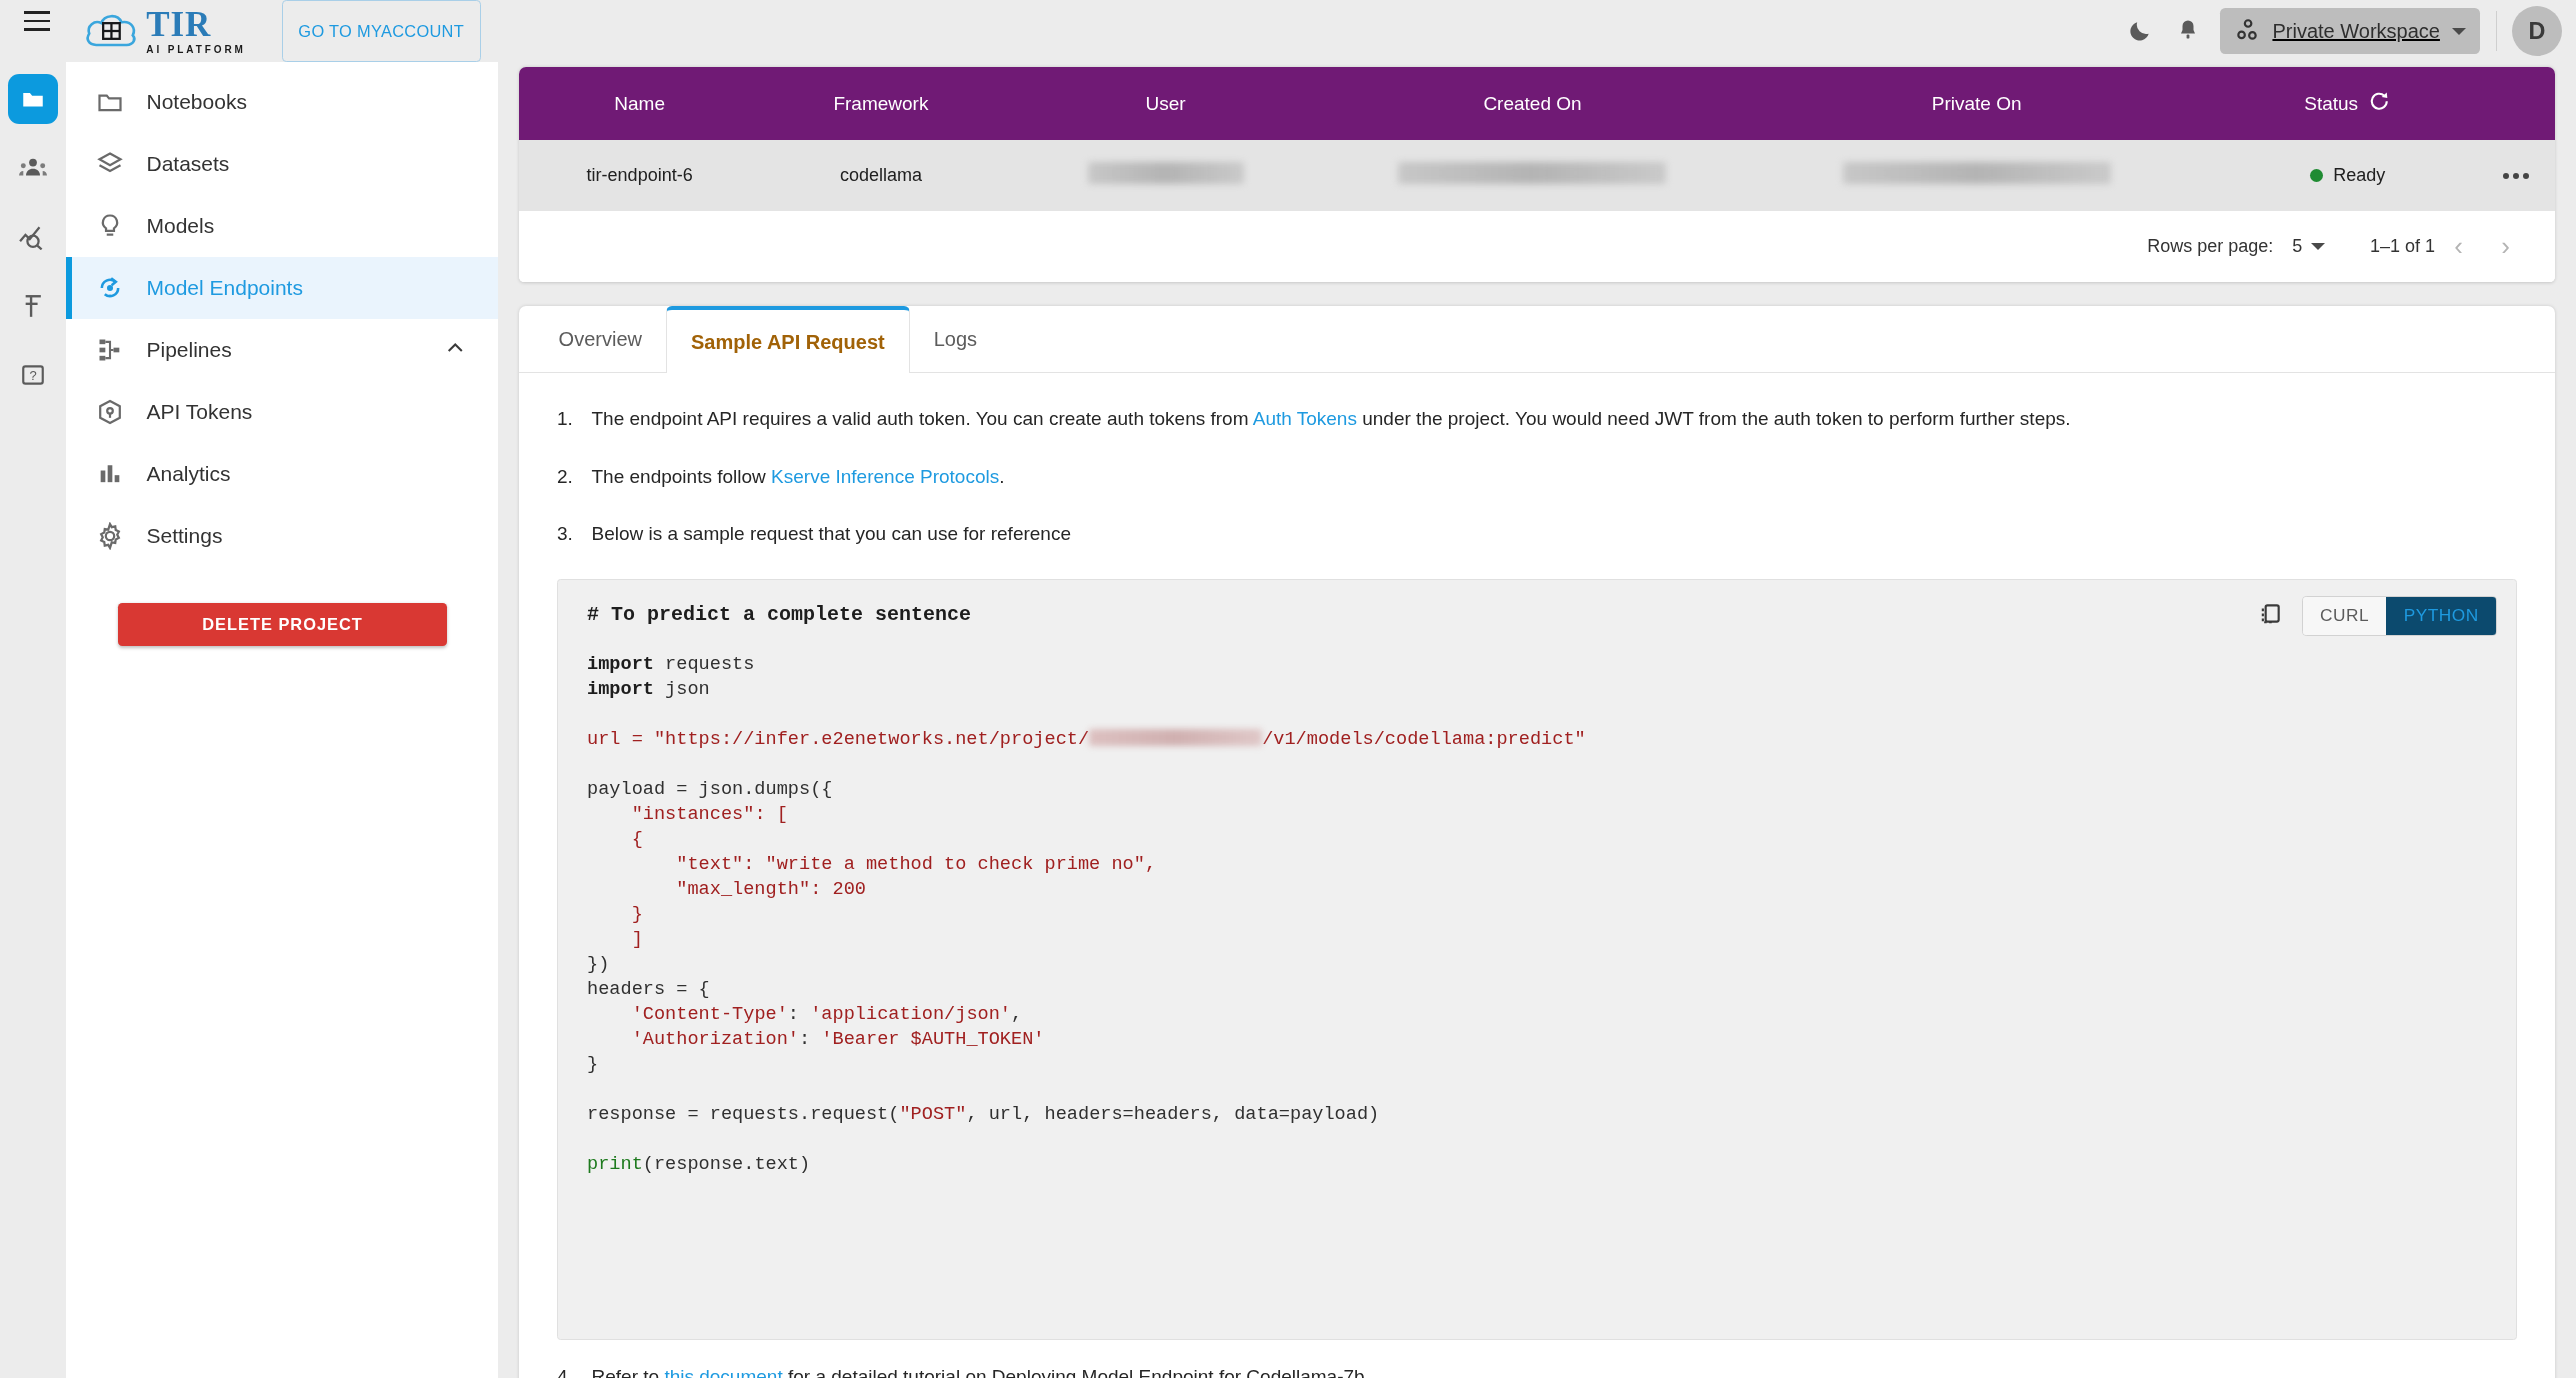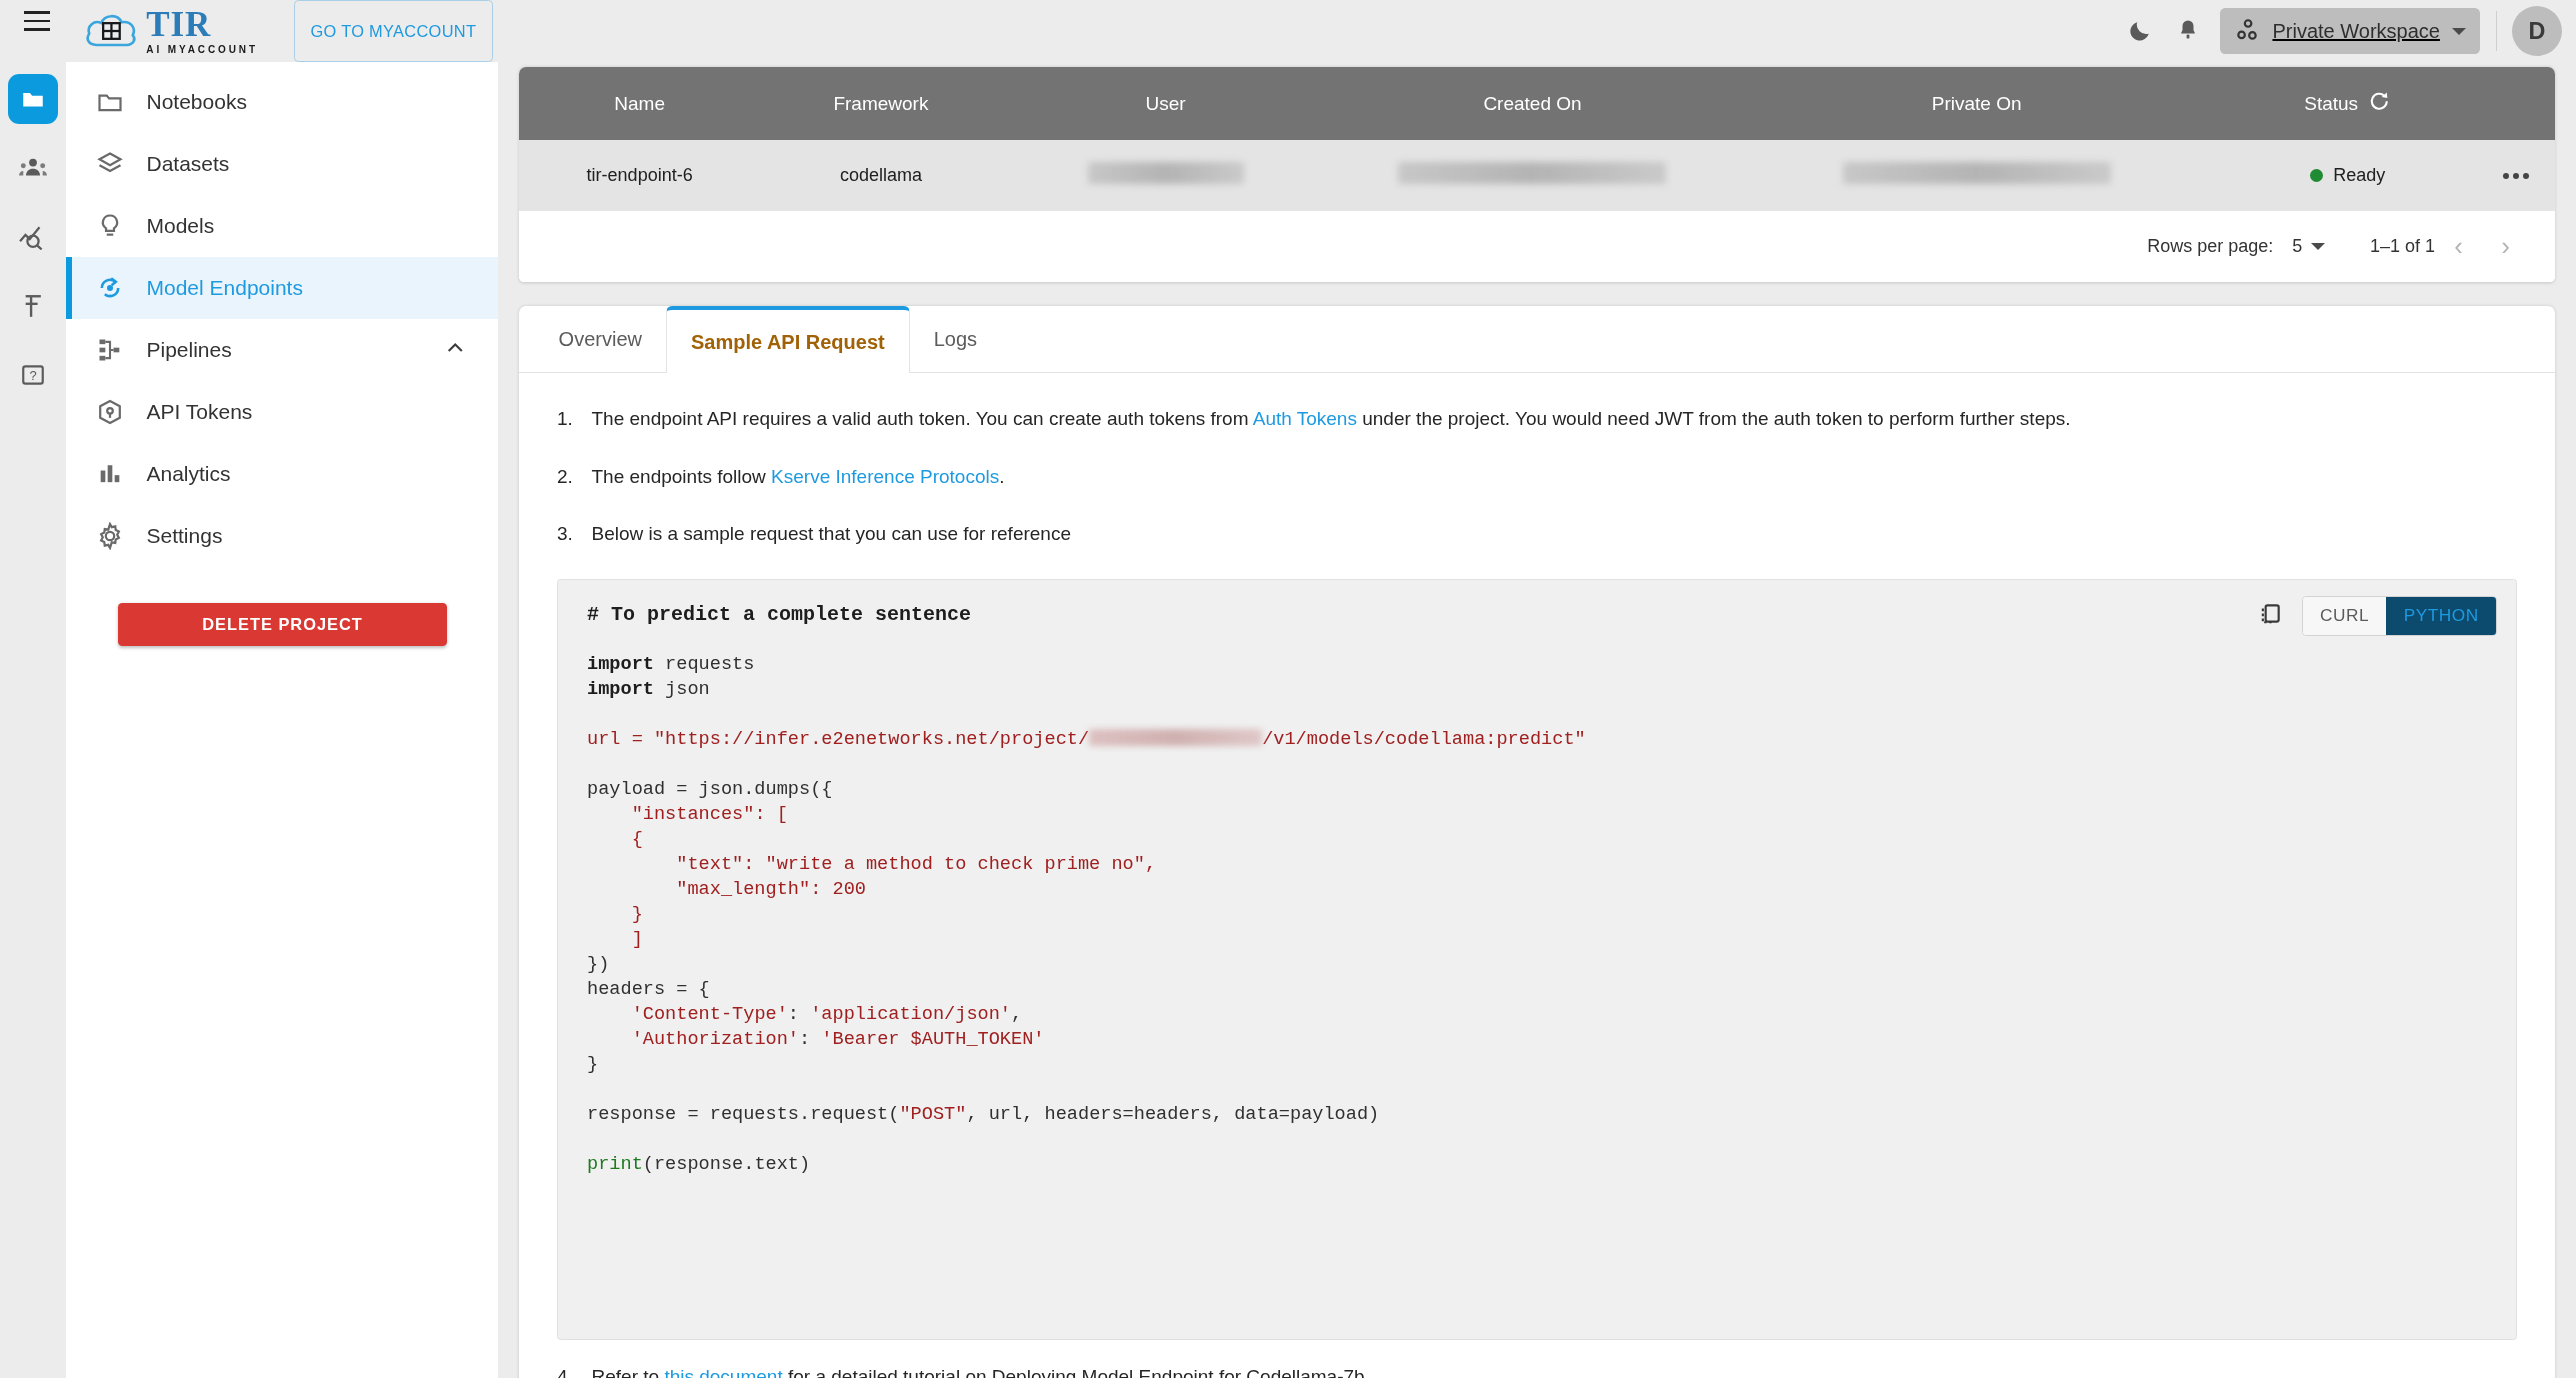--- a/index.html
+++ b/index.html
@@ -118,21 +118,21 @@
   }
 
   
   .table-card {
     margin-top: 5.2px; background: #fff;
     border-radius: 7px 7px 5.2px 5.2px; overflow: hidden;
     box-shadow: 0 0.9px 3.5px rgba(0,0,0,.16);
   }
   .thead {
     display: flex; align-items: center; height: 73px;
-    background: #737373; color: #fff;
+    background: #701a75; color: #fff;
   }
   .thead .th { font-size: 19px; text-align: center; }
   .trow {
     display: flex; align-items: center; height: 71px;
     background: #e4e4e4; color: #202020;
   }
   .trow .td { font-size: 18px; text-align: center; }
   .c-name { width: 242px; }
   .c-fw   { width: 242px; }
   .c-user { width: 329px; }
@@ -253,21 +253,21 @@
     <div class="logo-cloud">
       <svg width="54" height="42" viewBox="0 0 62 48">
         <path d="M14 40 C5 40 2 33 6 27 C3 18 12 11 20 15 C23 5 39 4 43 14 C54 12 60 21 56 29 C60 33 57 40 49 40 Z" fill="none" stroke="#3aa6dd" stroke-width="3"></path>
         <rect x="22" y="15" width="19" height="18" fill="none" stroke="#17181a" stroke-width="2.6"></rect>
         <line x1="31.5" y1="15" x2="31.5" y2="33" stroke="#17181a" stroke-width="2.6"></line>
         <line x1="22" y1="24" x2="41" y2="24" stroke="#17181a" stroke-width="2.6"></line>
       </svg>
     </div>
     <div class="logo-text-col">
       <div class="logo-tir">TIR</div>
-      <div class="logo-sub">AI MYACCOUNT</div>
+      <div class="logo-sub">AI PLATFORM</div>
     </div>
   </div>
 
   <button class="btn-myaccount">GO TO MYACCOUNT</button>
 
   <div class="topbar-right">
     <div class="icon-btn">
       <svg width="26" height="26" viewBox="0 0 24 24">
         <path d="M20 14.5A8.6 8.6 0 0 1 9.4 3.9 8.6 8.6 0 1 0 20 14.5Z" fill="#5a5a5a"></path>
       </svg>

